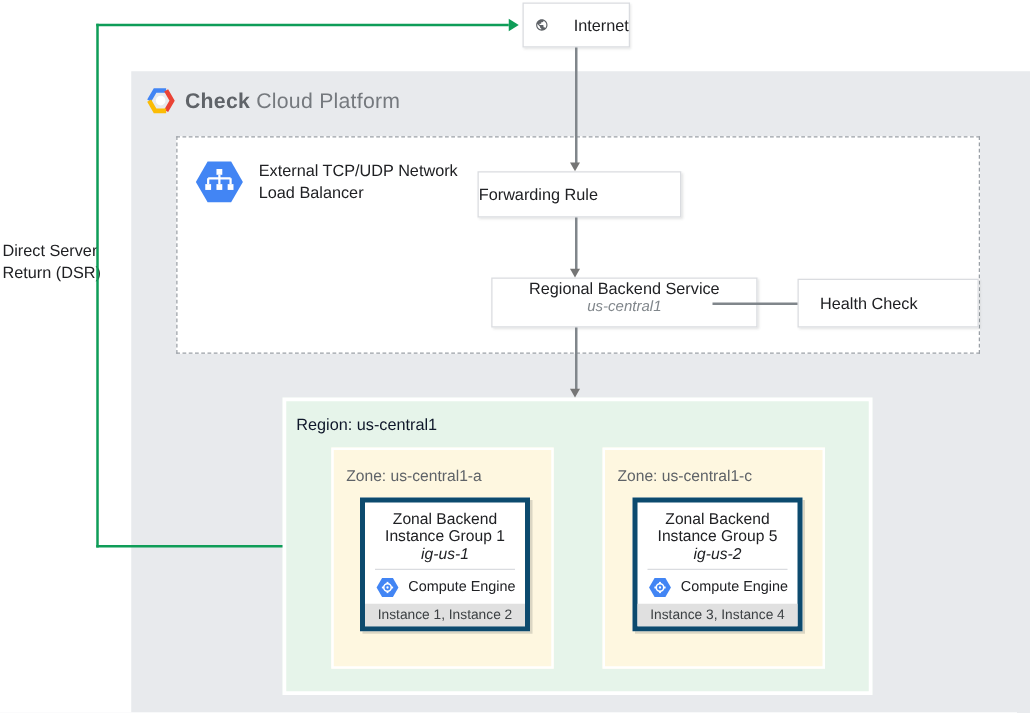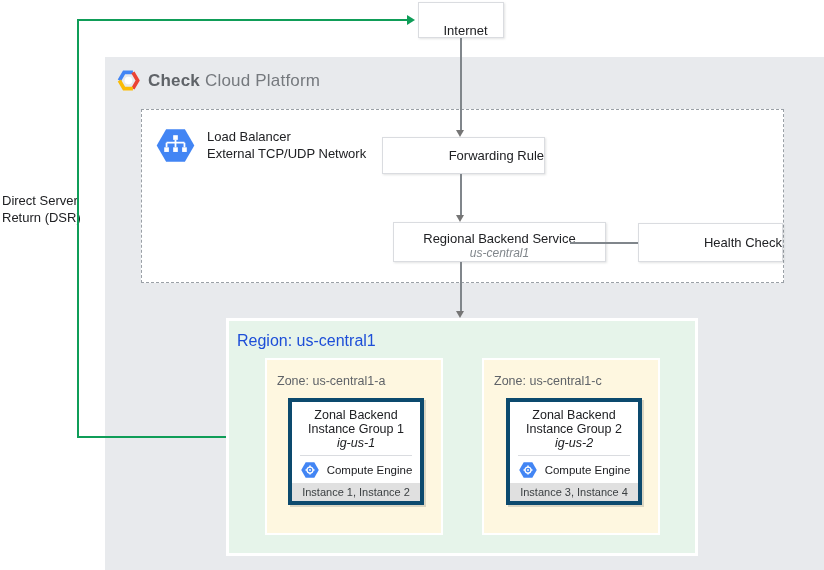--- a/index.html
+++ b/index.html
@@ -8,29 +8,29 @@
     font-family:"Liberation Sans","DejaVu Sans",sans-serif;
     color:#202124;background:#fff;
   }
   
   .gcp-container{position:absolute;left:105px;top:57px;width:719px;height:513px;background:var(--gcp-bg,#e8eaed);}
   .dashed-box{position:absolute;left:141px;top:109px;width:643px;height:174px;background:#fff;border:1px dashed #9aa0a6;box-sizing:border-box;}
   .region-box{position:absolute;left:226px;top:318px;width:472px;height:238px;background:var(--region-bg,#e6f4ea);border:3px solid #fff;box-sizing:border-box;}
   .zone-box{position:absolute;top:358px;width:178px;height:177px;background:var(--zone-bg,#fef7e0);border:2px solid #fff;box-sizing:border-box;}
   .zone-a{left:265px;} .zone-c{left:482px;}
   .zone-label{position:absolute;font-size:12.5px;color:#5f6368;}
-  .region-label{position:absolute;left:237px;top:332px;font-size:16px;color:#1d4ed8;}
+  .region-label{position:absolute;left:237px;top:332px;font-size:13px;color:#0f172a;}
 
   
   .node{position:absolute;background:#fff;border:1px solid #dadce0;box-sizing:border-box;
-        box-shadow:1px 1px 2px rgba(60,64,67,.15);display:flex;align-items:center;justify-content:flex-end;
+        box-shadow:1px 1px 2px rgba(60,64,67,.15);display:flex;align-items:center;justify-content:flex-start;
         font-size:13px;color:#202124;}
   .node.col{flex-direction:column;line-height:15px;}
   .sub-italic{font-style:italic;color:#80868b;font-size:12px;}
-  .internet-node{left:418px;top:2px;width:86px;height:36px;justify-content:flex-start;padding-left:9px;gap:20px;flex-direction:column;}
+  .internet-node{left:418px;top:2px;width:86px;height:36px;justify-content:flex-start;padding-left:9px;gap:20px;}
 
   
   .inst-box{position:absolute;top:398px;width:136px;height:107px;background:#fff;border:4px solid #0c4a6e;
             box-sizing:border-box;box-shadow:2px 2px 0 rgba(60,64,67,.18);display:flex;flex-direction:column;}
   .inst-1{left:288px;} .inst-2{left:506px;}
   .inst-title{text-align:center;font-size:12.5px;line-height:14px;padding-top:6px;color:#202124;}
   .inst-name{font-style:italic;}
   .inst-divider{height:1px;background:#dadce0;margin:5px 8px 0 8px;}
   .ce-row{display:flex;align-items:center;justify-content:center;gap:7px;flex:1;font-size:11.5px;color:#202124;}
   .inst-footer{height:18px;background:var(--footer-bg,#e0e0e0);font-size:11px;line-height:18px;text-align:center;color:#3c4043;}
@@ -74,42 +74,42 @@
   <div class="lb-lockup">
     <svg width="43" height="43" viewBox="0 0 48 48">
       <polygon points="3,24 13.5,5.8 34.5,5.8 45,24 34.5,42.2 13.5,42.2" fill="#4285f4"></polygon>
       <rect x="21.4" y="12.5" width="5.2" height="5.2" fill="#fff"></rect>
       <path d="M24 17.7 L24 20.8 M14 20.8 L34 20.8 M14 20.8 L14 26 M24 20.8 L24 26 M34 20.8 L34 26" stroke="#fff" stroke-width="2" fill="none"></path>
       <rect x="11.4" y="26" width="5.2" height="5.2" fill="#fff"></rect>
       <rect x="21.4" y="26" width="5.2" height="5.2" fill="#fff"></rect>
       <rect x="31.4" y="26" width="5.2" height="5.2" fill="#fff"></rect>
     </svg>
     <div class="lb-title">
+      <div>External TCP/UDP Network</div>
       <div>Load Balancer</div>
-      <div>External TCP/UDP Network</div>
     </div>
   </div>
 
   <div class="node internet-node">
     <svg width="20" height="20" viewBox="0 0 24 24">
       <path fill="#5f6368" d="M12 2C6.48 2 2 6.48 2 12s4.48 10 10 10 10-4.48 10-10S17.52 2 12 2zm-1 17.93c-3.95-.49-7-3.85-7-7.93 0-.62.08-1.21.21-1.79L9 15v1c0 1.1.9 2 2 2v1.93zm6.9-2.54c-.26-.81-1-1.39-1.9-1.39h-1v-3c0-.55-.45-1-1-1H8v-2h2c.55 0 1-.45 1-1V7h2c1.1 0 2-.9 2-2v-.41c2.93 1.19 5 4.06 5 7.41 0 2.08-.8 3.97-2.1 5.39z"></path>
     </svg>
     <span>Internet</span>
   </div>
 
   <div class="node" style="left:382px;top:137px;width:163px;height:37px;">
     <span>Forwarding Rule</span>
   </div>
 
   <div class="node col" style="left:357px;top:222px;width:213px;height:40px;margin-left:36px;">
     <span>Regional Backend Service</span>
     <span class="sub-italic">us-central1</span>
   </div>
 
-  <div class="node" style="left:638px;top:223px;width:145px;height:39px;">
+  <div class="node" style="left:638px;top:223px;width:145px;height:39px;padding-left:17px;">
     <span>Health Check</span>
   </div>
 
   <div class="region-box"></div>
   <div class="region-label">Region: us-central1</div>
 
   <div class="zone-box zone-a"></div>
   <div class="zone-label" style="left:277px;top:374px;">Zone: us-central1-a</div>
   <div class="inst-box inst-1">
     <div class="inst-title">
@@ -131,21 +131,21 @@
       <span>Compute Engine</span>
     </div>
     <div class="inst-footer">Instance 1, Instance 2</div>
   </div>
 
   <div class="zone-box zone-c"></div>
   <div class="zone-label" style="left:494px;top:374px;">Zone: us-central1-c</div>
   <div class="inst-box inst-2">
     <div class="inst-title">
       <div>Zonal Backend</div>
-      <div>Instance Group 2</div>
+      <div>Instance Group 5</div>
       <div class="inst-name">ig-us-2</div>
     </div>
     <div class="inst-divider"></div>
     <div class="ce-row">
       <svg width="20" height="20" viewBox="0 0 24 24">
         <polygon points="1.5,12 6.8,2.8 17.2,2.8 22.5,12 17.2,21.2 6.8,21.2" fill="#4285f4"></polygon>
         <circle cx="12" cy="12" r="3.6" fill="none" stroke="#fff" stroke-width="1.5"></circle>
         <rect x="11.1" y="6.6" width="1.8" height="2" fill="#fff"></rect>
         <rect x="11.1" y="15.4" width="1.8" height="2" fill="#fff"></rect>
         <rect x="6.6" y="11.1" width="2" height="1.8" fill="#fff"></rect>

